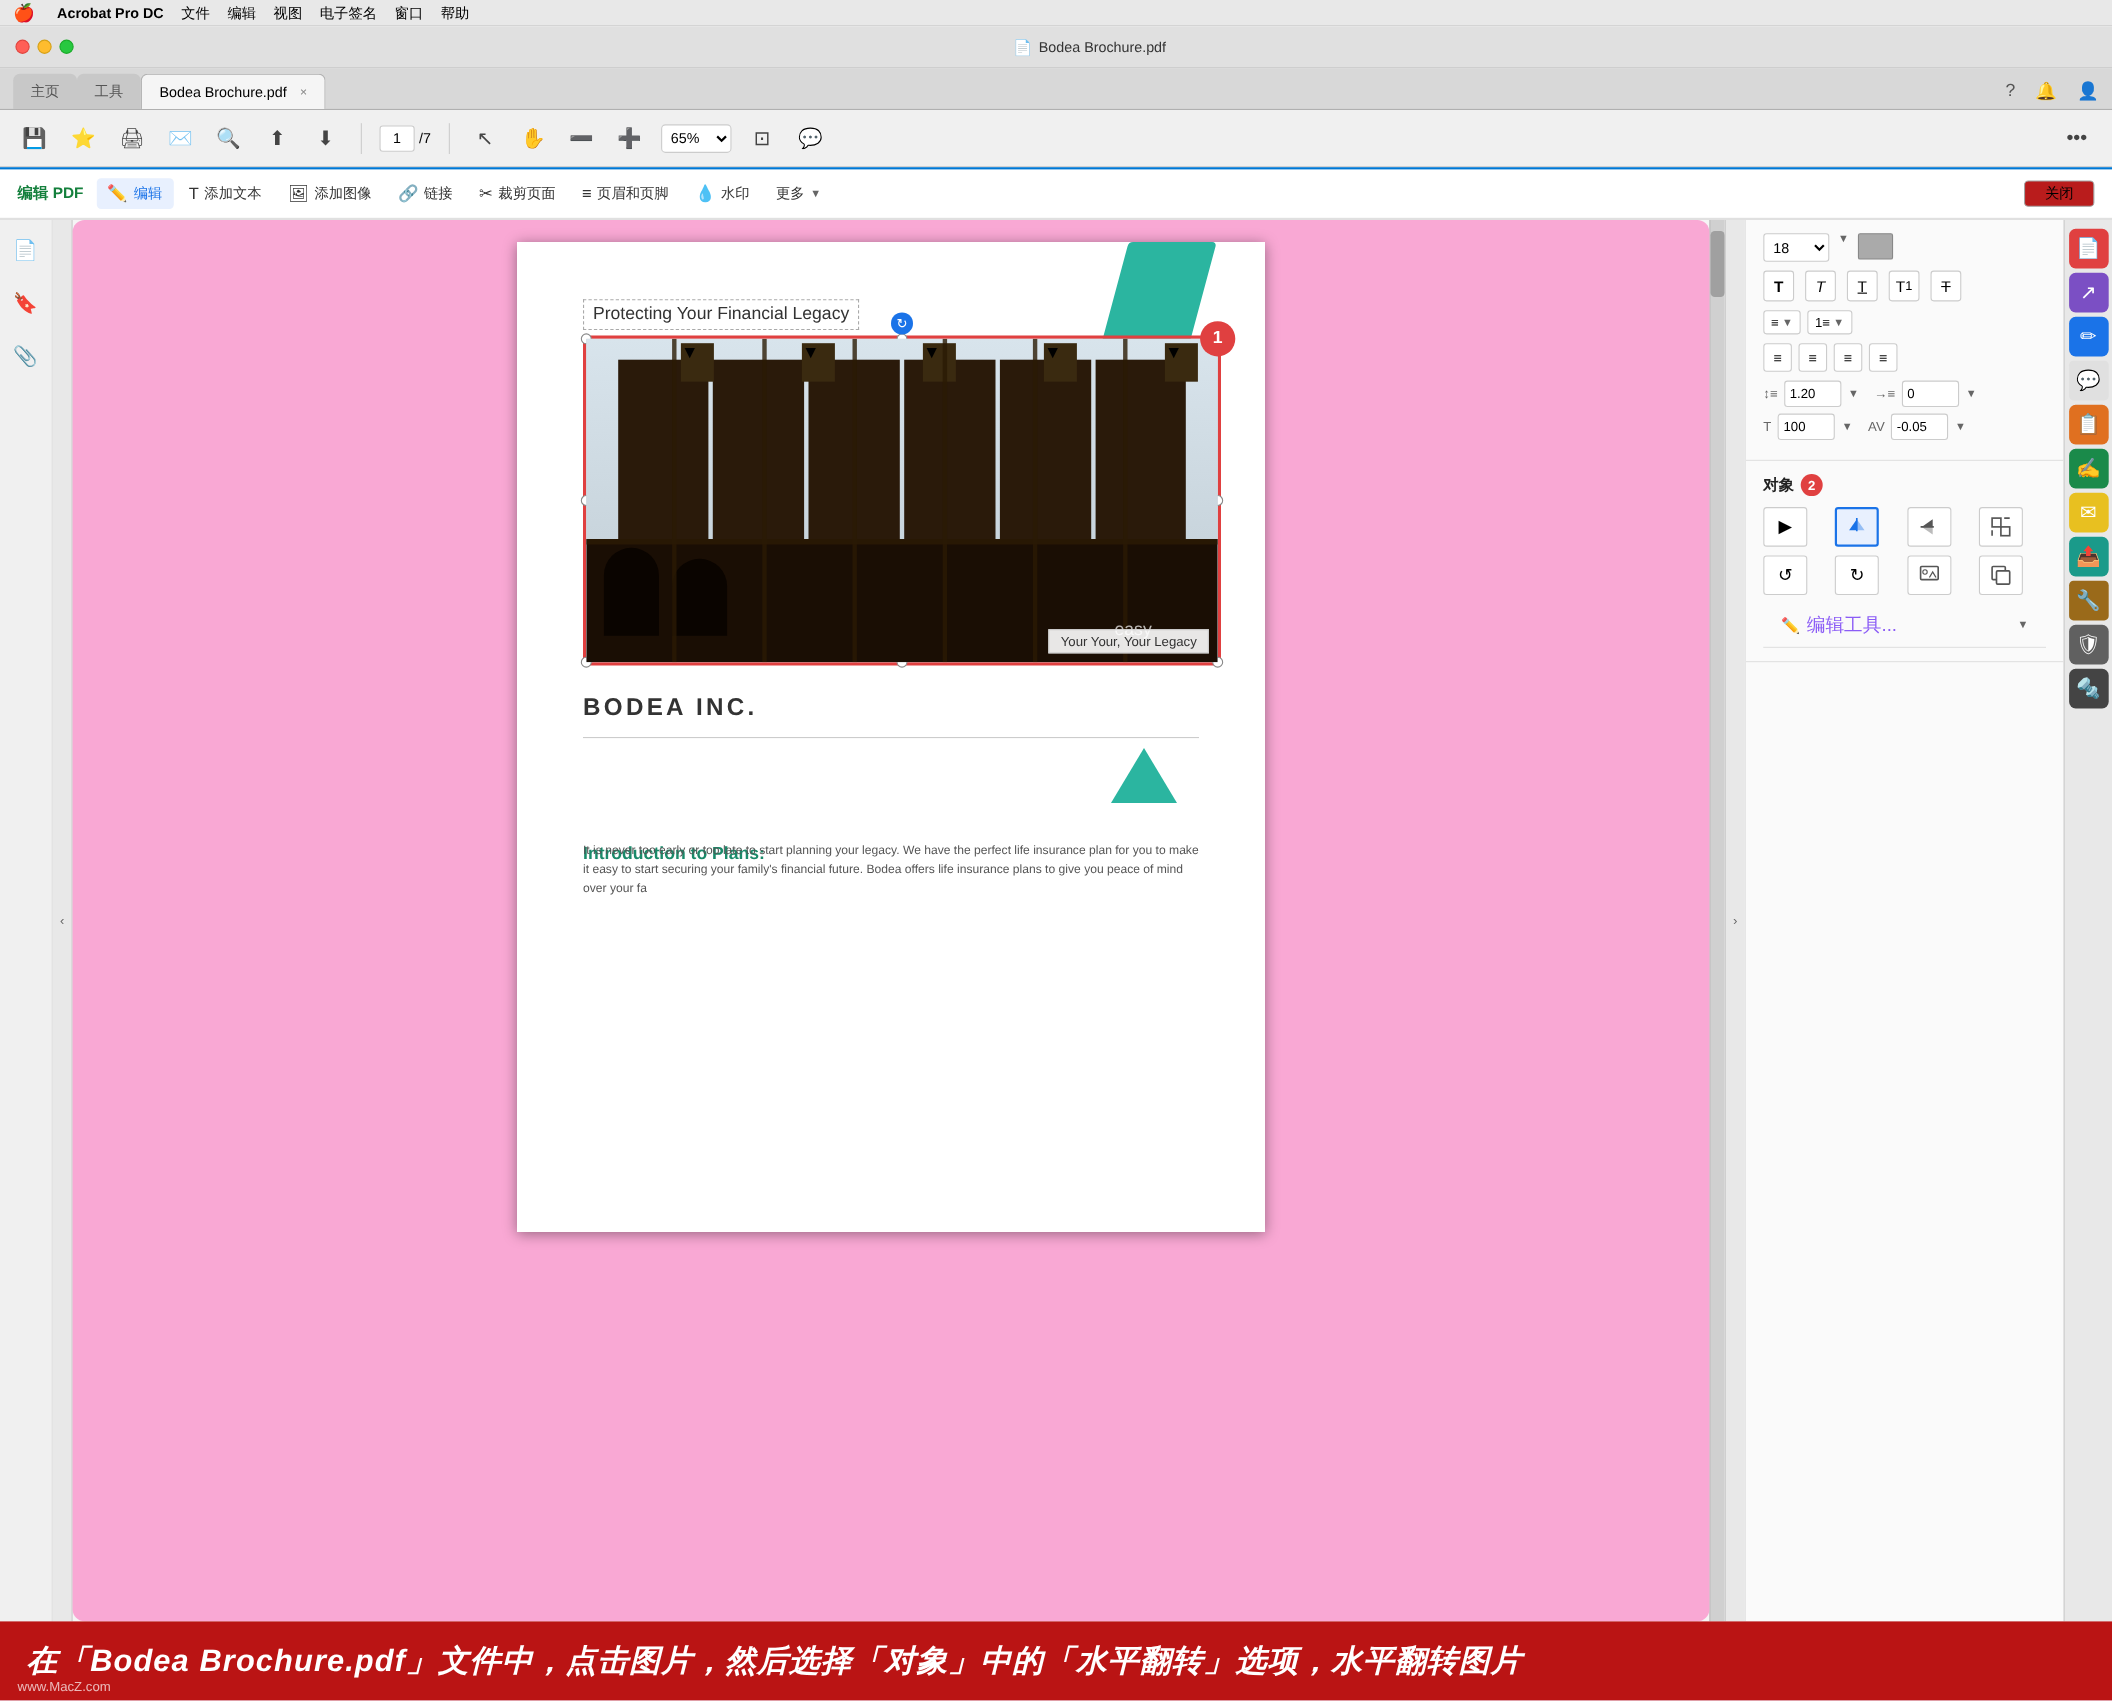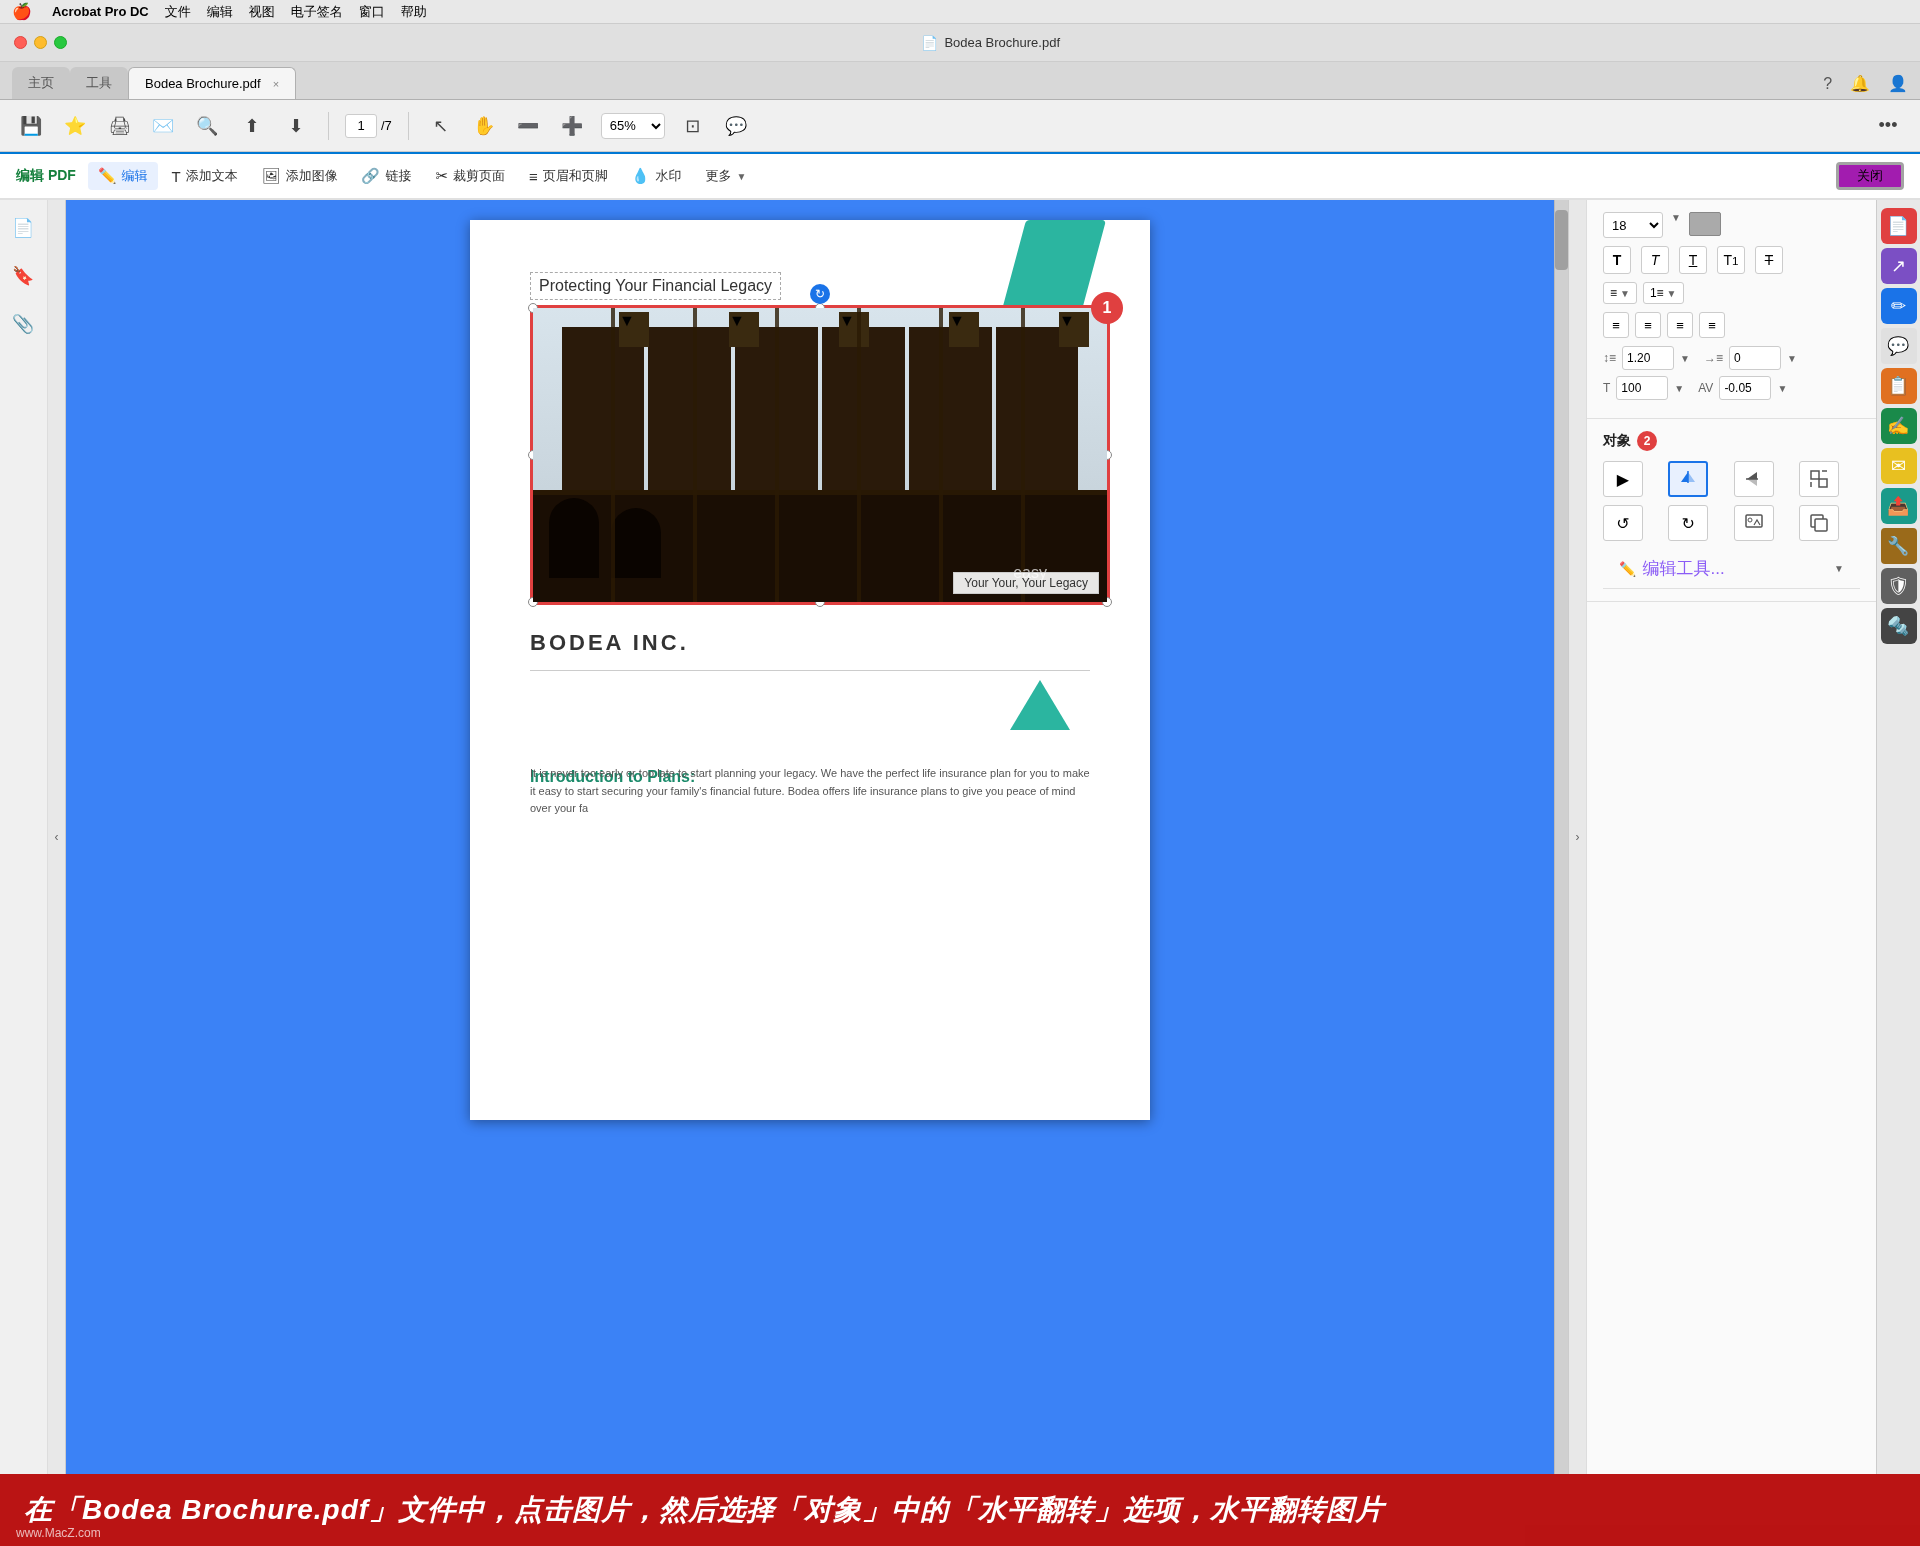--- a/index.html
+++ b/index.html
@@ -171,25 +171,25 @@
       font-size: 13px;
       cursor: pointer;
       color: #333;
       white-space: nowrap;
     }
     .edit-btn.active { background: #e8f0fe; color: #1a73e8; }
     .edit-btn-icon { font-size: 15px; }
     .edit-btn-close {
       margin-left: auto;
       padding: 2px 18px;
-      border: 3px solid #a3a3a3;
+      border: 1px solid #a3a3a3;
       border-radius: 4px;
       font-size: 13px;
       cursor: pointer;
-      background: #a21caf;
+      background: #b91c1c;
     }
 
     
     .main-layout {
       display: flex;
       flex: 1;
       overflow: hidden;
     }
 
     
@@ -225,27 +225,28 @@
       align-items: center;
       justify-content: center;
       cursor: pointer;
       font-size: 12px;
       color: #666;
     }
 
     
     .pdf-area {
       flex: 1;
-      background: #3b82f6;
+      background: #f9a8d4;
       display: flex;
       align-items: flex-start;
       justify-content: center;
       padding: 20px;
       overflow: auto;
       position: relative;
+      border-radius: 11px;
     }
 
     .pdf-page {
       background: #fff;
       width: 680px;
       min-height: 900px;
       position: relative;
       box-shadow: 0 2px 12px rgba(0,0,0,0.4);
       padding: 40px 60px 40px 60px;
     }

